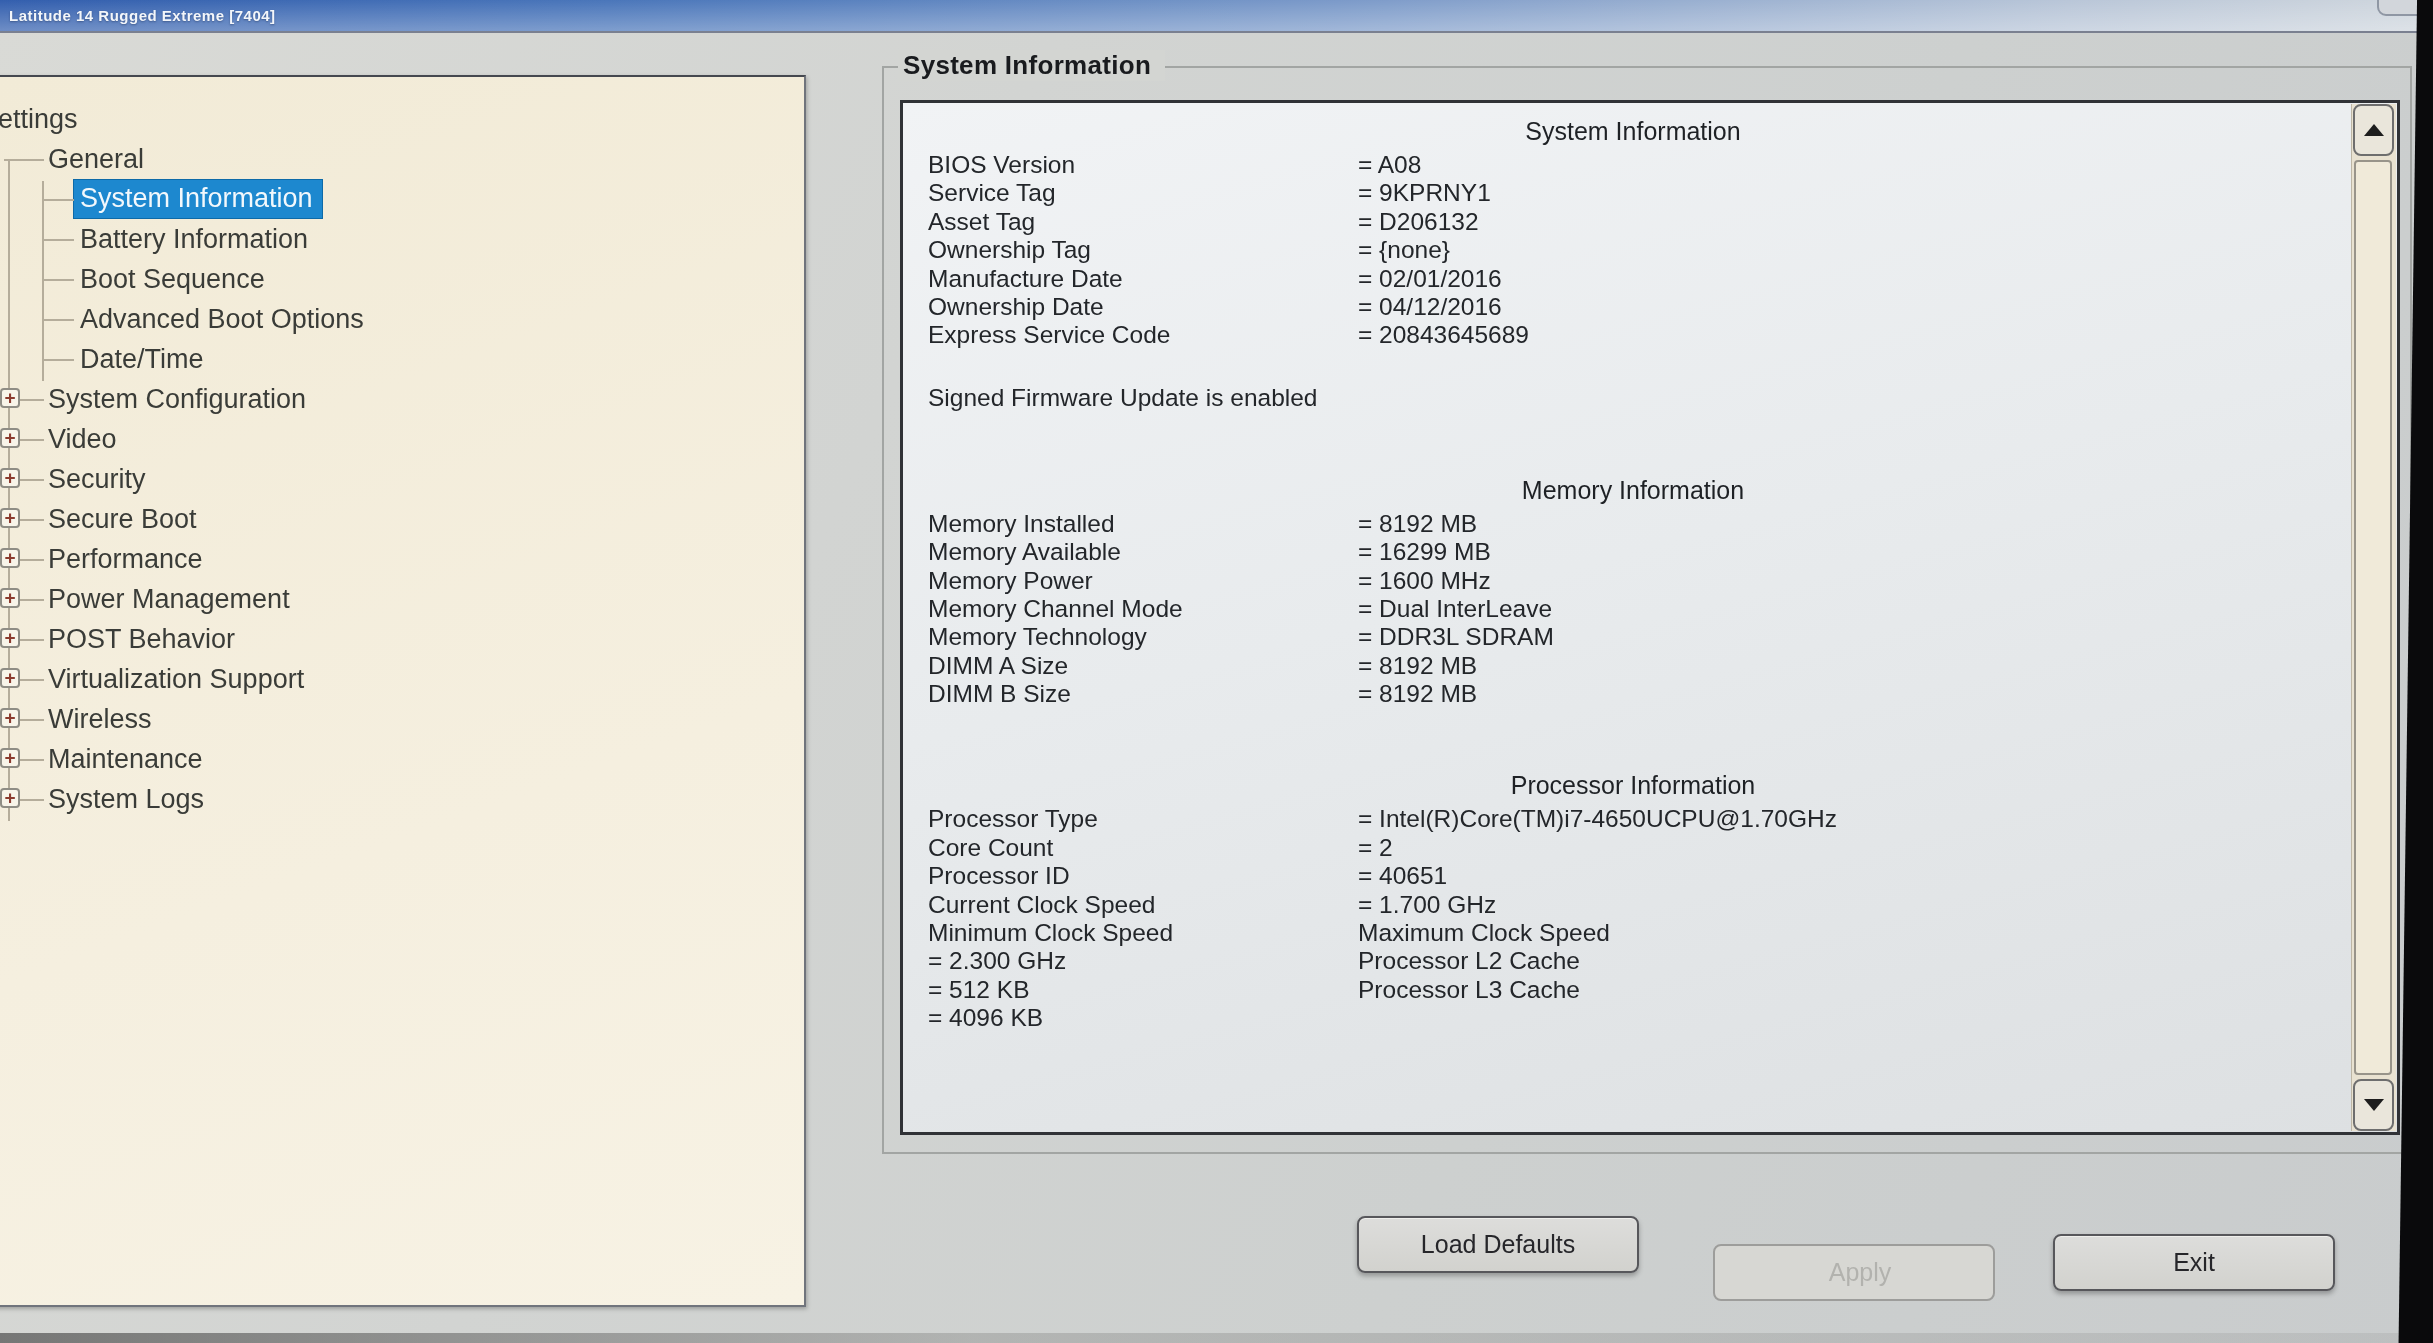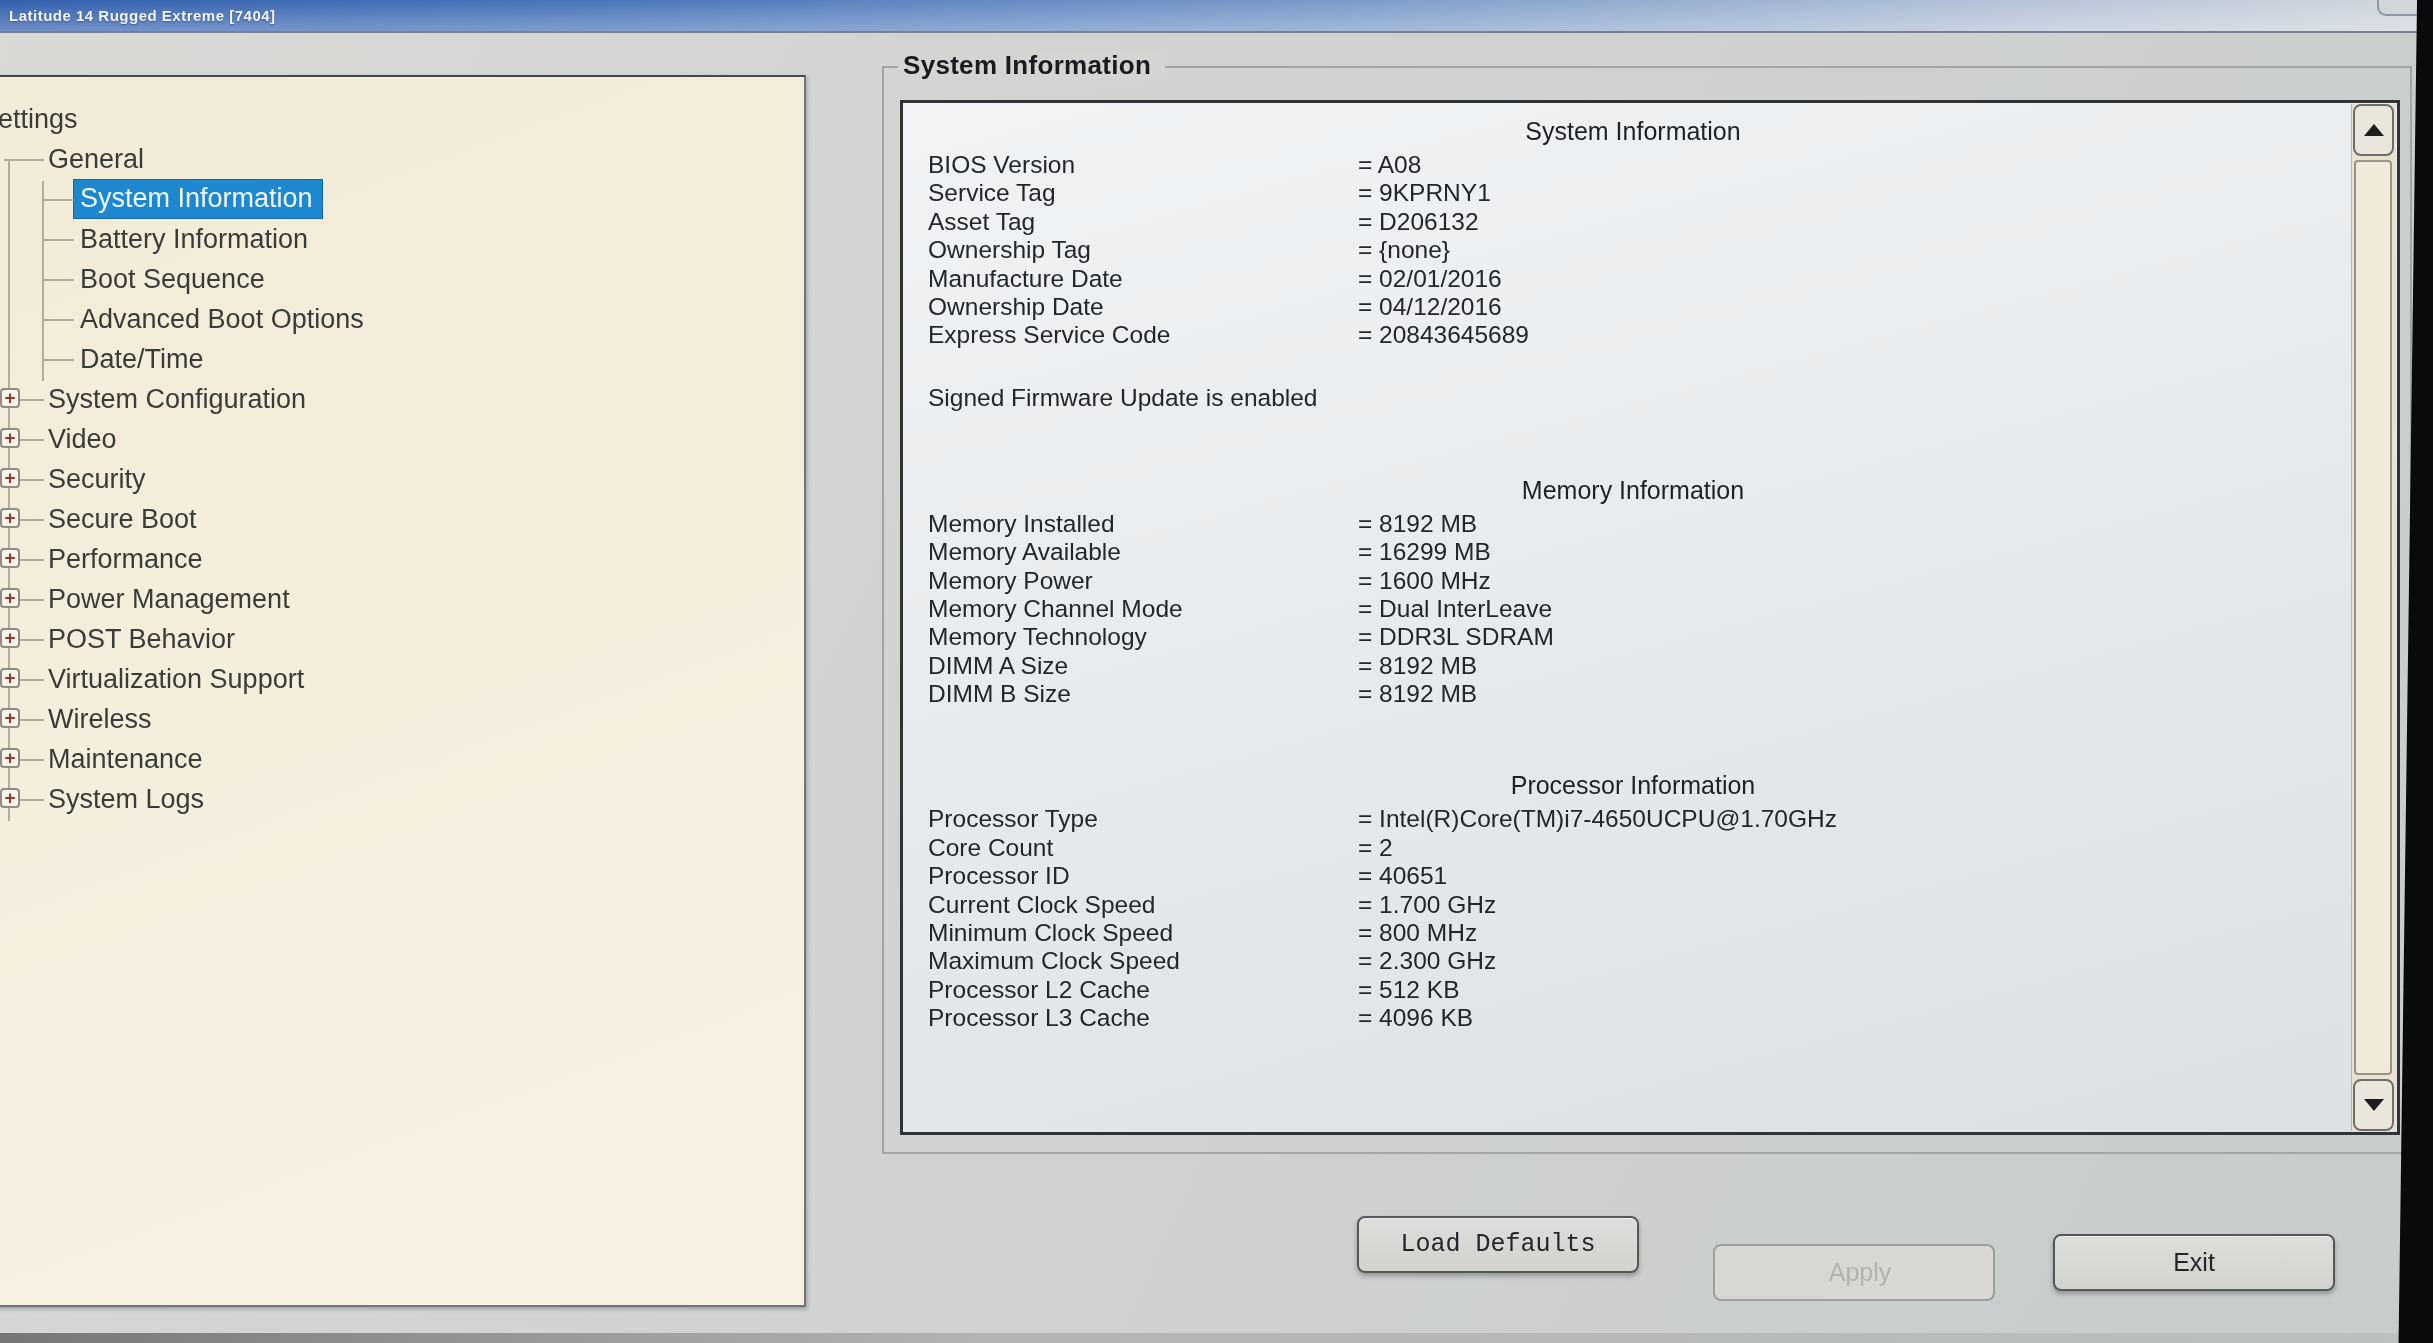--- a/index.html
+++ b/index.html
@@ -98,21 +98,21 @@
   }
   
   .footer{position:absolute;inset:0;pointer-events:none;z-index:5;}
   .footer button{
     position:absolute;width:282px;height:57px;pointer-events:auto;
     background:linear-gradient(#dddddb,#d2d2ce);
     border:2px solid #57575b;border-radius:8px;
     font-family:inherit;font-size:25px;color:#26262a;
     box-shadow:0 3px 5px rgba(0,0,0,.28), inset 0 1px 0 #efefec;
   }
-  .footer button:nth-child(1){left:1357px;top:1216px;font-family:Liberation Mono, monospace;}
+  .footer button:nth-child(1){left:1357px;top:1216px;}
   .footer button:nth-child(2){left:1713px;top:1244px;padding-left:18px;}
   .footer button:nth-child(3){left:2053px;top:1234px;}
   .footer button[disabled]{
     color:#b2b2ae;border-color:#9d9d9b;box-shadow:none;
     background:#d7d7d3;
   }
   
   .bezel-right{
     position:absolute;right:0;top:0;width:42px;height:100%;z-index:9;background:#0a0a0c;
     clip-path:polygon(62% 0,100% 0,100% 100%,18% 100%);
@@ -249,21 +249,20 @@
         <div class="sec-rows">
           <div class="cell">Processor Type</div>
           <div class="cell">= Intel(R)Core(TM)i7-4650UCPU@1.70GHz</div>
           <div class="cell">Core Count</div>
           <div class="cell">= 2</div>
           <div class="cell">Processor ID</div>
           <div class="cell">= 40651</div>
           <div class="cell">Current Clock Speed</div>
           <div class="cell">= 1.700 GHz</div>
           <div class="cell">Minimum Clock Speed</div>
-          <div class="cell">= 800 MHz</div>
           <div class="cell">Maximum Clock Speed</div>
           <div class="cell">= 2.300 GHz</div>
           <div class="cell">Processor L2 Cache</div>
           <div class="cell">= 512 KB</div>
           <div class="cell">Processor L3 Cache</div>
           <div class="cell">= 4096 KB</div>
         </div>
       </div>
   </div>
 

